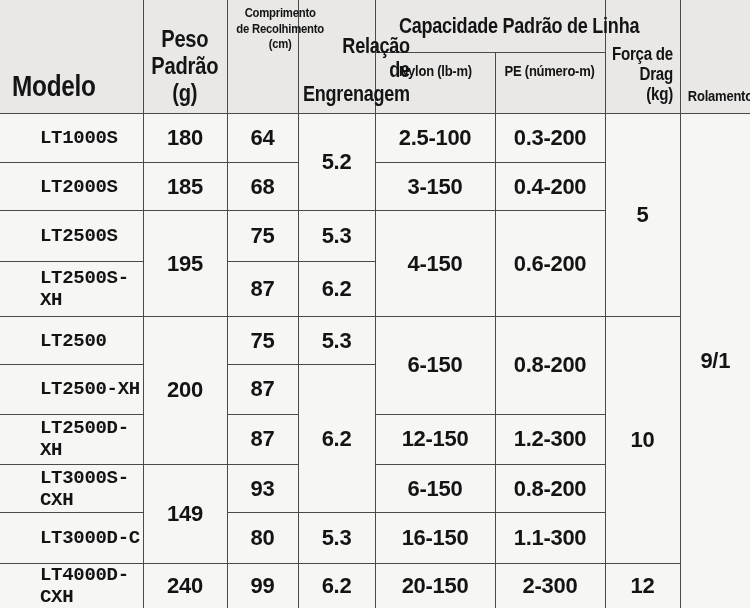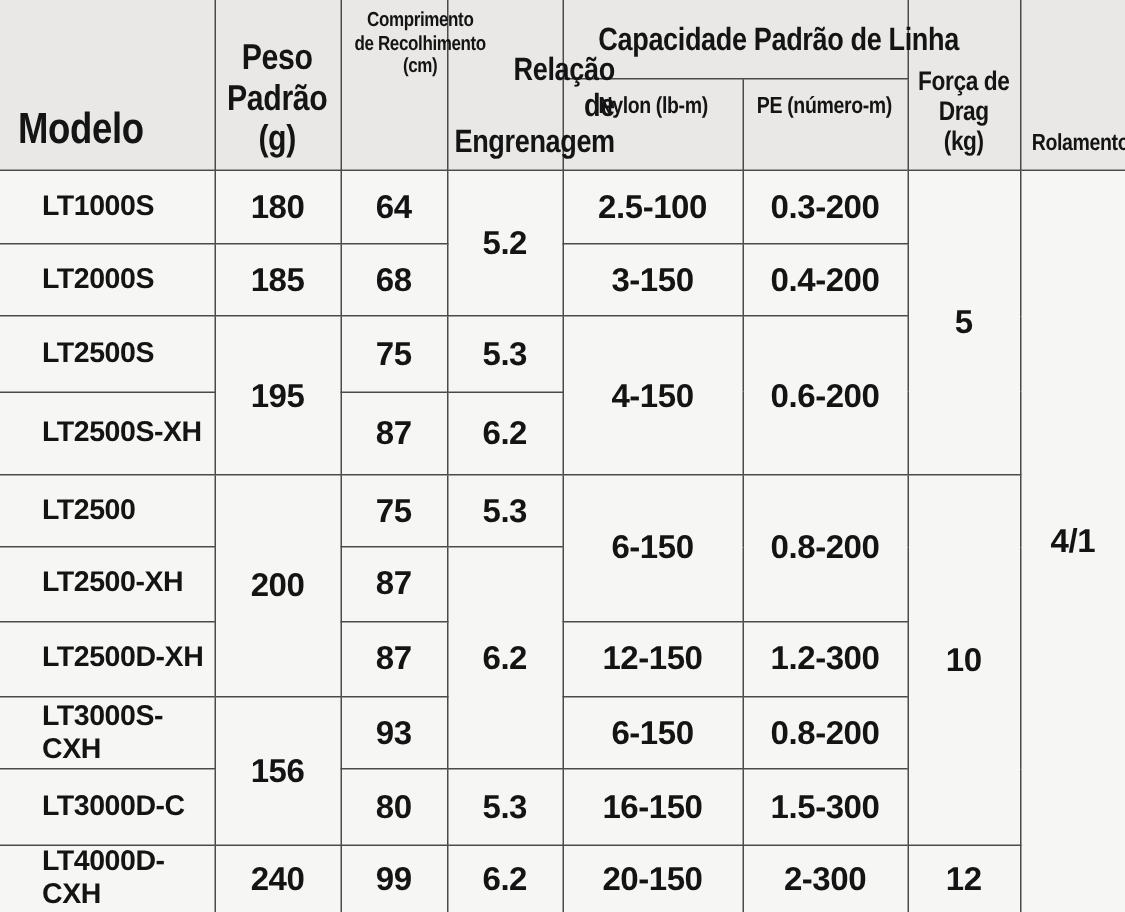--- a/index.html
+++ b/index.html
@@ -19,41 +19,41 @@
   }
   th,td{
     border:1.5px solid var(--border);
     padding:0;color:var(--txt);overflow:visible;
   }
   th{background:var(--hbg);font-weight:700;}
   td{
     background:var(--bbg);font-weight:700;font-size:22px;
     text-align:center;vertical-align:middle;letter-spacing:-0.3px;
   }
-  td.model{text-align:left;padding-left:28px;font-size:19px;}
+  td.model{text-align:left;padding-left:40px;font-size:19px;font-family:Liberation Mono, monospace;}
 
   
   .th-inner{
     display:inline-block;white-space:pre;line-height:1.12;
     transform:scaleX(0.84);transform-origin:center center;
     letter-spacing:-0.3px;
   }
   th.c-modelo{text-align:left;vertical-align:bottom;}
   th.c-modelo .th-inner{font-size:29px;transform-origin:left bottom;margin-left:12px;margin-bottom:10px;}
   th.c-peso{vertical-align:bottom;}
   th.c-peso .th-inner{font-size:24px;margin-bottom:6px;text-align:center;}
   th.c-comp{vertical-align:top;margin-top:44px;}
   th.c-comp .th-inner{font-size:13.5px;margin-top:5px;text-align:center;line-height:1.15;}
   th.c-rel{text-align:right;vertical-align:bottom;}
   th.c-rel .th-inner{font-size:21.5px;transform-origin:left bottom;margin-left:4px;margin-bottom:6px;}
   th.c-cap{vertical-align:middle;}
   th.c-cap .th-inner{font-size:21.5px;}
   th.c-nylon,th.c-pe{vertical-align:top;text-align:center;}
   th.c-nylon .th-inner,th.c-pe .th-inner{font-size:15.5px;margin-top:9px;}
-  th.c-drag{text-align:center;vertical-align:bottom;}
+  th.c-drag{text-align:right;vertical-align:bottom;}
   th.c-drag .th-inner{font-size:18px;transform-origin:left bottom;margin-left:6px;margin-bottom:8px;}
   th.c-rol{text-align:center;vertical-align:bottom;}
   th.c-rol .th-inner{font-size:15.5px;margin-bottom:8px;}
 
   
   thead tr:first-child th{border-top:none;}
   th.c-modelo,td.model{border-left:none;}
   th.c-rol,td.rol{border-right:none;}
   tbody tr.last td,td.rol{border-bottom:none;}
 </style>
@@ -97,21 +97,21 @@
     </thead>
     <tbody>
       <tr style="height:49px">
         <td class="model">LT1000S</td>
         <td>180</td>
         <td>64</td>
         <td rowspan="2">5.2</td>
         <td>2.5-100</td>
         <td>0.3-200</td>
         <td rowspan="4">5</td>
-        <td rowspan="10" class="rol">4/1</td>
+        <td rowspan="10" class="rol">9/1</td>
       </tr>
       <tr style="height:48px">
         <td class="model">LT2000S</td>
         <td>185</td>
         <td>68</td>
         <td>3-150</td>
         <td>0.4-200</td>
       </tr>
       <tr style="height:50px">
         <td class="model">LT2500S</td>
@@ -141,31 +141,31 @@
         <td rowspan="3">6.2</td>
       </tr>
       <tr style="height:50px">
         <td class="model">LT2500D-XH</td>
         <td>87</td>
         <td>12-150</td>
         <td>1.2-300</td>
       </tr>
       <tr style="height:48px">
         <td class="model">LT3000S-CXH</td>
-        <td rowspan="2">156</td>
+        <td rowspan="2">149</td>
         <td>93</td>
         <td>6-150</td>
         <td>0.8-200</td>
       </tr>
       <tr style="height:50px">
         <td class="model">LT3000D-C</td>
         <td>80</td>
         <td>5.3</td>
         <td>16-150</td>
-        <td>1.5-300</td>
+        <td>1.1-300</td>
       </tr>
       <tr style="height:44px" class="last">
         <td class="model">LT4000D-CXH</td>
         <td>240</td>
         <td>99</td>
         <td>6.2</td>
         <td>20-150</td>
         <td>2-300</td>
         <td>12</td>
       </tr>

